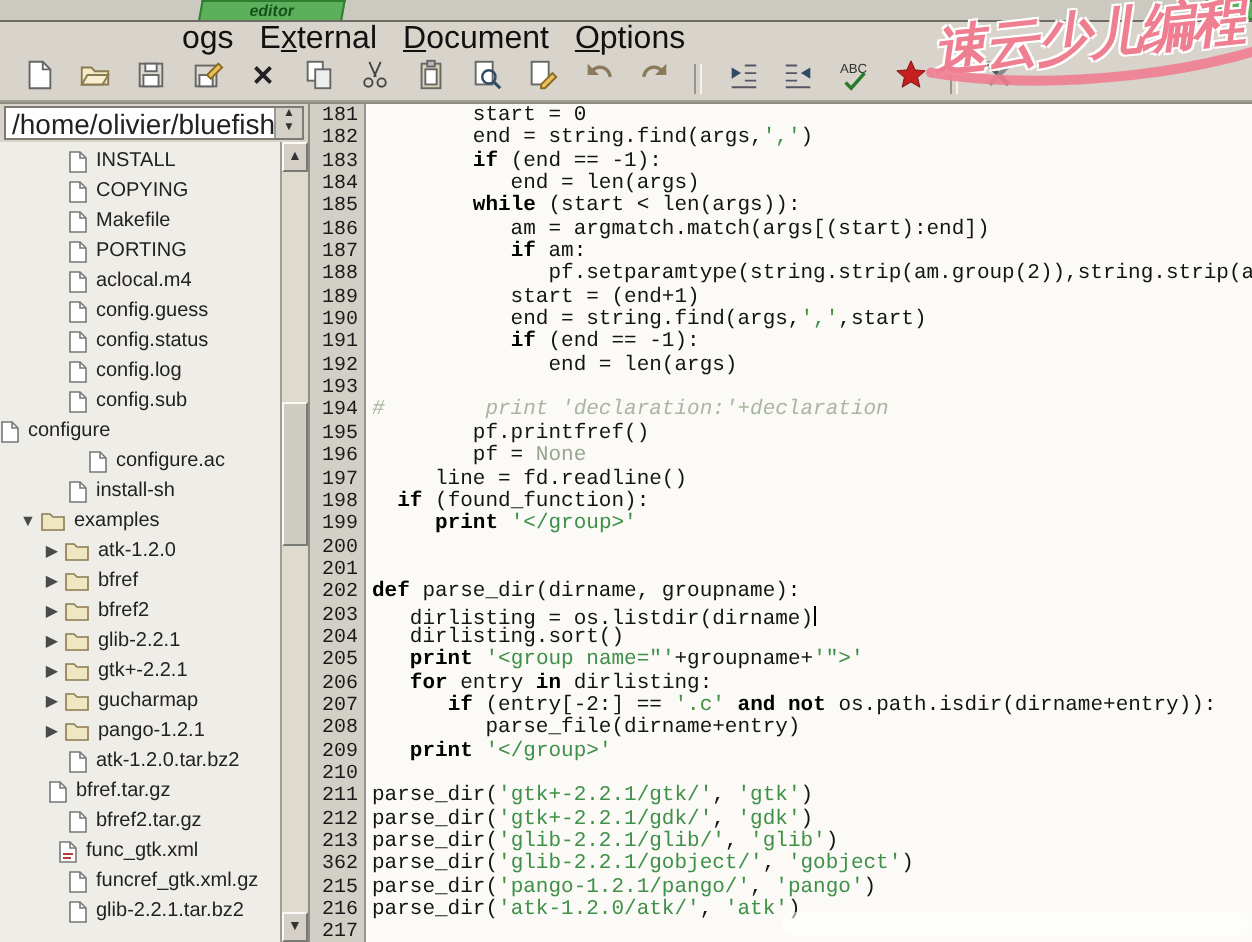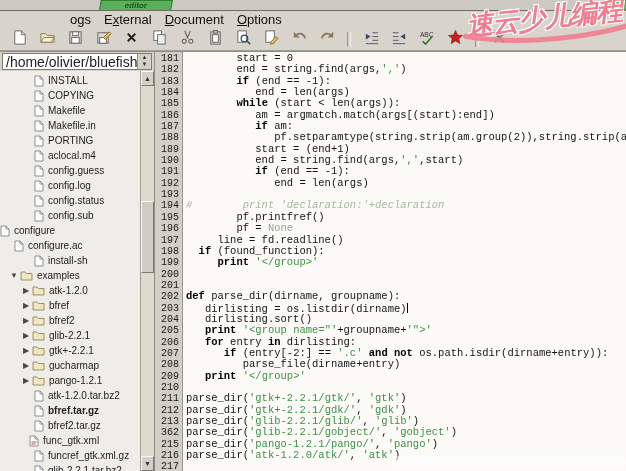--- a/index.html
+++ b/index.html
@@ -13,21 +13,21 @@
   .corner-frag{position:absolute;right:0;top:0;width:22px;height:8px;background:#5cb05c;
                border:1px solid #2f7d2f;border-right:none;}
   
   .watermark{position:absolute;top:0px;right:4px;z-index:60;transform:rotate(-6deg);
              font-size:27px;font-weight:bold;font-style:italic;color:#ef7e91;letter-spacing:-1px;
              text-shadow:1px 1px 0 #fff,-1px -1px 0 #fff,1px -1px 0 #fff,-1px 1px 0 #fff;pointer-events:none;}
   .watermark svg{position:absolute;left:-6px;top:20px;}
   .bottom-streak{position:absolute;right:0;bottom:3px;width:235px;height:12px;
                  background:rgba(255,255,255,.5);border-radius:6px;z-index:55;pointer-events:none;}
   
-  .menubar{height:17px;display:flex;align-items:center;padding-left:70px;gap:13px;font-size:13px;}
+  .menubar{height:17px;display:flex;align-items:center;padding-left:91px;gap:13px;font-size:16px;}
   .menu-item{white-space:nowrap;cursor:default;}
   .menu-item u{text-decoration:underline;}
   
   .toolbar{height:22px;display:flex;align-items:center;padding-left:9px;gap:8px;
            border-bottom:1px solid #a39f97;}
   .tb{width:20px;height:19px;display:flex;align-items:center;justify-content:center;
       background:transparent;border:1px solid transparent;padding:0;}
   .tb svg{width:17px;height:17px;}
   .tb-sep{width:2px;height:15px;border-left:1px solid #9a968e;border-right:1px solid #f4f2ee;margin:0 2px;}
   
@@ -230,29 +230,20 @@
               </span>
               <span class="tree-label">Makefile</span>
             </div>
             <div class="tree-row" style="padding-left: 34px;">
               <span class="tree-icon">
                 <svg width="10" height="12" viewBox="0 0 10 12">
                   <path d="M1 1h5l3 3v7H1z" fill="#fff" stroke="#777" stroke-width="0.8"></path>
                   <path d="M6 1v3h3" fill="none" stroke="#777" stroke-width="0.8"></path>
                 </svg>
               </span>
-              <span class="tree-label">Makefile.in</span>
-            </div>
-            <div class="tree-row" style="padding-left: 34px;">
-              <span class="tree-icon">
-                <svg width="10" height="12" viewBox="0 0 10 12">
-                  <path d="M1 1h5l3 3v7H1z" fill="#fff" stroke="#777" stroke-width="0.8"></path>
-                  <path d="M6 1v3h3" fill="none" stroke="#777" stroke-width="0.8"></path>
-                </svg>
-              </span>
               <span class="tree-label">PORTING</span>
             </div>
             <div class="tree-row" style="padding-left: 34px;">
               <span class="tree-icon">
                 <svg width="10" height="12" viewBox="0 0 10 12">
                   <path d="M1 1h5l3 3v7H1z" fill="#fff" stroke="#777" stroke-width="0.8"></path>
                   <path d="M6 1v3h3" fill="none" stroke="#777" stroke-width="0.8"></path>
                 </svg>
               </span>
               <span class="tree-label">aclocal.m4</span>
@@ -266,50 +257,50 @@
               </span>
               <span class="tree-label">config.guess</span>
             </div>
             <div class="tree-row" style="padding-left: 34px;">
               <span class="tree-icon">
                 <svg width="10" height="12" viewBox="0 0 10 12">
                   <path d="M1 1h5l3 3v7H1z" fill="#fff" stroke="#777" stroke-width="0.8"></path>
                   <path d="M6 1v3h3" fill="none" stroke="#777" stroke-width="0.8"></path>
                 </svg>
               </span>
+              <span class="tree-label">config.status</span>
+            </div>
+            <div class="tree-row" style="padding-left: 34px;">
+              <span class="tree-icon">
+                <svg width="10" height="12" viewBox="0 0 10 12">
+                  <path d="M1 1h5l3 3v7H1z" fill="#fff" stroke="#777" stroke-width="0.8"></path>
+                  <path d="M6 1v3h3" fill="none" stroke="#777" stroke-width="0.8"></path>
+                </svg>
+              </span>
               <span class="tree-label">config.log</span>
             </div>
             <div class="tree-row" style="padding-left: 34px;">
               <span class="tree-icon">
                 <svg width="10" height="12" viewBox="0 0 10 12">
                   <path d="M1 1h5l3 3v7H1z" fill="#fff" stroke="#777" stroke-width="0.8"></path>
                   <path d="M6 1v3h3" fill="none" stroke="#777" stroke-width="0.8"></path>
                 </svg>
               </span>
-              <span class="tree-label">config.status</span>
-            </div>
-            <div class="tree-row" style="padding-left: 34px;">
-              <span class="tree-icon">
-                <svg width="10" height="12" viewBox="0 0 10 12">
-                  <path d="M1 1h5l3 3v7H1z" fill="#fff" stroke="#777" stroke-width="0.8"></path>
-                  <path d="M6 1v3h3" fill="none" stroke="#777" stroke-width="0.8"></path>
-                </svg>
-              </span>
               <span class="tree-label">config.sub</span>
             </div>
             <div class="tree-row" style="">
               <span class="tree-icon">
                 <svg width="10" height="12" viewBox="0 0 10 12">
                   <path d="M1 1h5l3 3v7H1z" fill="#fff" stroke="#777" stroke-width="0.8"></path>
                   <path d="M6 1v3h3" fill="none" stroke="#777" stroke-width="0.8"></path>
                 </svg>
               </span>
               <span class="tree-label">configure</span>
             </div>
-            <div class="tree-row" style="padding-left: 14px;">
+            <div class="tree-row" style="padding-left: 44px;">
               <span class="tree-icon">
                 <svg width="10" height="12" viewBox="0 0 10 12">
                   <path d="M1 1h5l3 3v7H1z" fill="#fff" stroke="#777" stroke-width="0.8"></path>
                   <path d="M6 1v3h3" fill="none" stroke="#777" stroke-width="0.8"></path>
                 </svg>
               </span>
               <span class="tree-label">configure.ac</span>
             </div>
             <div class="tree-row" style="padding-left: 34px;">
               <span class="tree-icon">
@@ -394,21 +385,21 @@
             </div>
             <div class="tree-row" style="padding-left: 34px;">
               <span class="tree-icon">
                 <svg width="10" height="12" viewBox="0 0 10 12">
                   <path d="M1 1h5l3 3v7H1z" fill="#fff" stroke="#777" stroke-width="0.8"></path>
                   <path d="M6 1v3h3" fill="none" stroke="#777" stroke-width="0.8"></path>
                 </svg>
               </span>
               <span class="tree-label">atk-1.2.0.tar.bz2</span>
             </div>
-            <div class="tree-row" style="padding-left: 34px; font-weight: bold;">
+            <div class="tree-row" style="padding-left: 24px;">
               <span class="tree-icon">
                 <svg width="10" height="12" viewBox="0 0 10 12">
                   <path d="M1 1h5l3 3v7H1z" fill="#fff" stroke="#777" stroke-width="0.8"></path>
                   <path d="M6 1v3h3" fill="none" stroke="#777" stroke-width="0.8"></path>
                 </svg>
               </span>
               <span class="tree-label">bfref.tar.gz</span>
             </div>
             <div class="tree-row" style="padding-left: 34px;">
               <span class="tree-icon">

